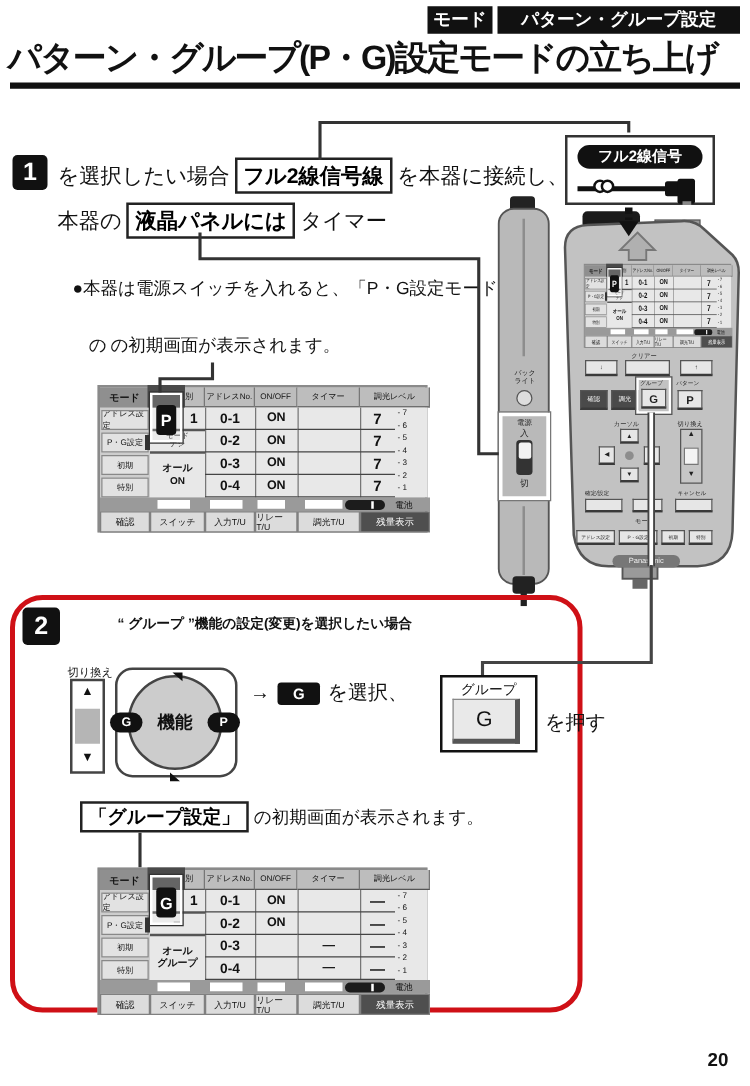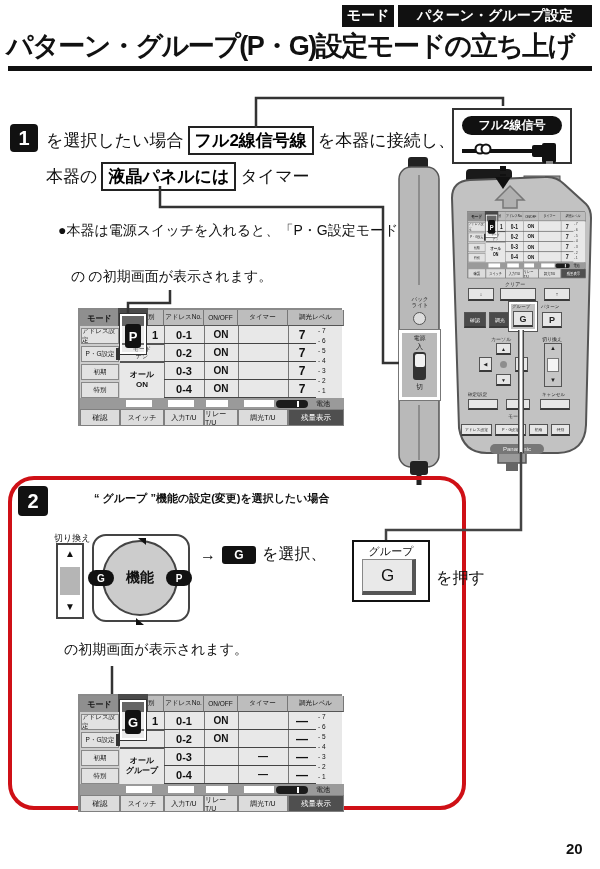--- a/index.html
+++ b/index.html
@@ -324,20 +324,21 @@
     <span class="txt">を選択、</span>
   </div>
 
   <div class="abs" style="left:352px;top:540px;width:78px;height:62px;border:2px solid #111;background:#fff;z-index:6;">
     <div class="abs" style="left:0;top:2px;width:74px;text-align:center;font-size:11px;color:#111;">グループ</div>
     <div class="abs" style="left:8px;top:17px;width:54px;height:36px;background:#e9e9e9;border:1px solid #888;border-right:4px solid #555;border-bottom:4px solid #555;display:flex;align-items:center;justify-content:center;font-size:17px;color:#111;">G</div>
   </div>
   <div class="abs txt" style="left:436px;top:568px;font-size:16px;z-index:6;">を押す</div>
 
   <div class="abs" style="left:64px;top:641px;display:flex;align-items:center;gap:4px;z-index:6;">
+    <span class="kwbox" style="font-size:15px;">「グループ設定」</span>
     <span class="txt" style="font-size:14px;">の初期画面が表示されます。</span>
   </div>
 
   <div id="panel2" class="abs lcd" style="left:78px;top:694px;width:264px;height:118px;z-index:6;">
       <div class="lc" style="left: 0px; top: 0px; width: 40px; height: 16px; background: rgb(143, 143, 143); font-size: 8px; font-weight: bold; border-right: 1px solid rgb(102, 102, 102);">モード</div>
       <div class="lc" style="left: 40px; top: 0px; width: 44px; height: 16px; background: rgb(189, 189, 189); font-size: 6.5px; border-right: 1px solid rgb(119, 119, 119); border-bottom: 1px solid rgb(85, 85, 85);">回線種別</div>
       <div class="lc" style="left: 84px; top: 0px; width: 40px; height: 16px; background: rgb(189, 189, 189); font-size: 6.5px; border-right: 1px solid rgb(119, 119, 119); border-bottom: 1px solid rgb(85, 85, 85);">アドレスNo.</div>
       <div class="lc" style="left: 124px; top: 0px; width: 34px; height: 16px; background: rgb(189, 189, 189); font-size: 6.5px; border-right: 1px solid rgb(119, 119, 119); border-bottom: 1px solid rgb(85, 85, 85);">ON/OFF</div>
       <div class="lc" style="left: 158px; top: 0px; width: 50px; height: 16px; background: rgb(189, 189, 189); font-size: 6.5px; border-right: 1px solid rgb(119, 119, 119); border-bottom: 1px solid rgb(85, 85, 85);">タイマー</div>
       <div class="lc" style="left: 208px; top: 0px; width: 56px; height: 16px; background: rgb(189, 189, 189); font-size: 6.5px; border-right: 1px solid rgb(119, 119, 119); border-bottom: 1px solid rgb(85, 85, 85);">調光レベル</div>

